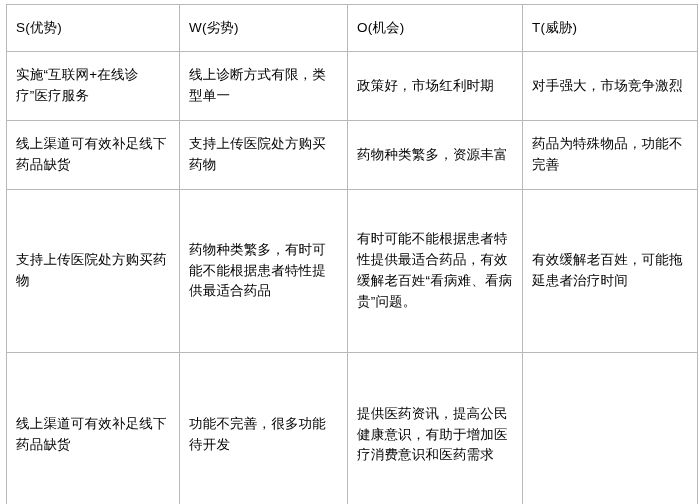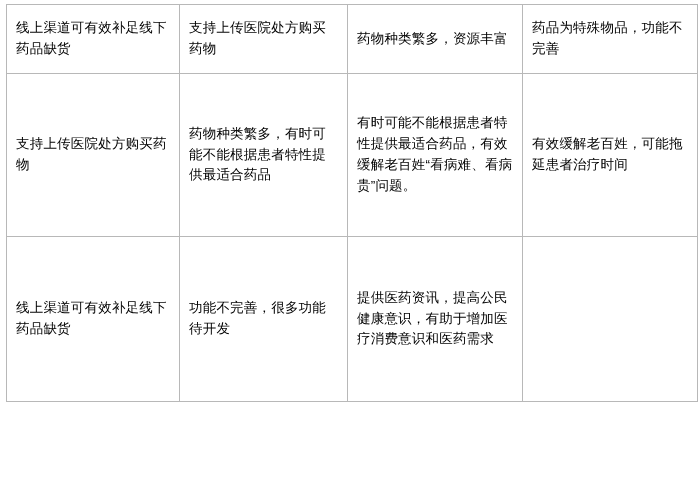--- a/index.html
+++ b/index.html
@@ -46,20 +46,32 @@
 <body>
 
 <table class="swot-table">
   <colgroup>
     <col class="c1">
       <col class="c2">
       <col class="c3">
       <col class="c4">
   </colgroup>
   <tbody>
+    <tr class="header-row">
+      <td>S(优势)</td>
+      <td>W(劣势)</td>
+      <td>O(机会)</td>
+      <td>T(威胁)</td>
+    </tr>
+    <tr class="r1">
+      <td>实施“互联网+在线诊疗”医疗服务</td>
+      <td>线上诊断方式有限，类型单一</td>
+      <td>政策好，市场红利时期</td>
+      <td>对手强大，市场竞争激烈</td>
+    </tr>
     <tr class="r2">
       <td>线上渠道可有效补足线下药品缺货</td>
       <td>支持上传医院处方购买药物</td>
       <td>药物种类繁多，资源丰富</td>
       <td>药品为特殊物品，功能不完善</td>
     </tr>
     <tr class="r3">
       <td>支持上传医院处方购买药物</td>
       <td>药物种类繁多，有时可能不能根据患者特性提供最适合药品</td>
       <td>有时可能不能根据患者特性提供最适合药品，有效缓解老百姓“看病难、看病贵”问题。</td>

